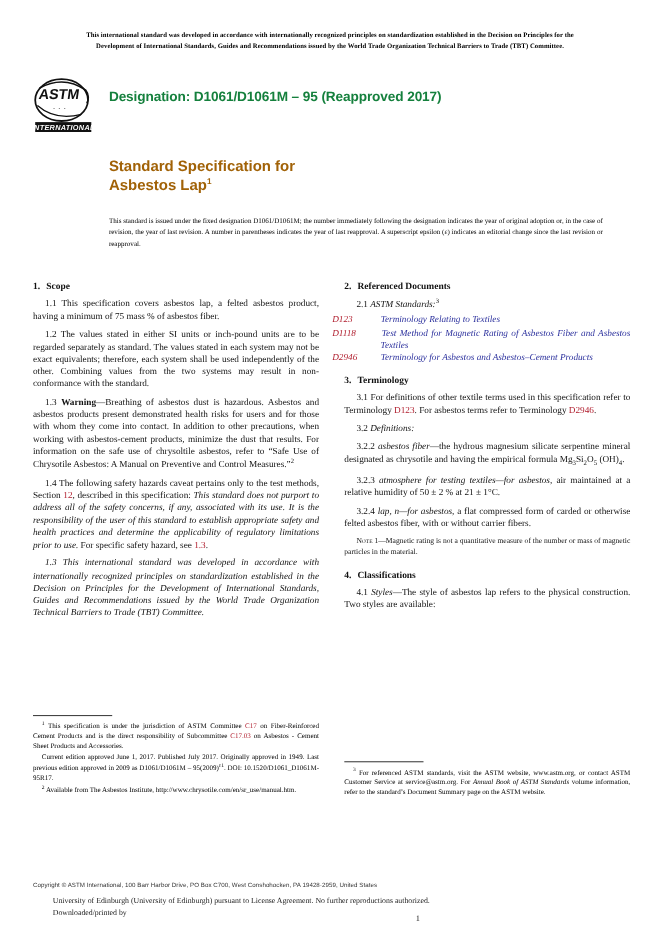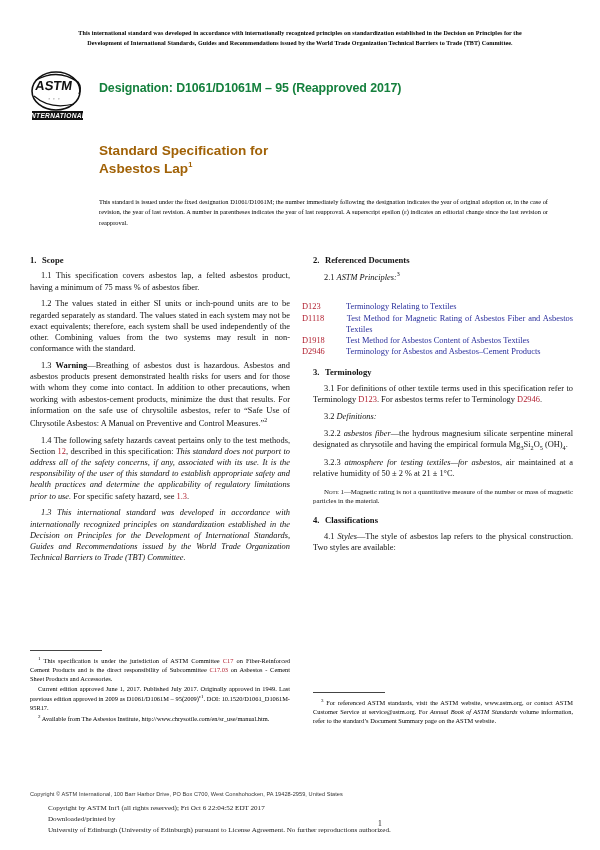--- a/index.html
+++ b/index.html
@@ -121,21 +121,21 @@
   p.para + p.para { margin-top: 5.5px; }
   h2.sect + p.para { margin-top: 4px; }
 
   .it { font-style: italic; }
   .bd { font-weight: bold; }
   .ref { color: #b01e2e; }
   sup.fn { font-size: 6px; vertical-align: super; }
   sub { font-size: 6.2px; }
 
   
-  .reflist { margin-top: 18px; }
+  .reflist { margin-top: 3px; font-style: italic; }
   .refitem {
     font-size: 8.4px;
     line-height: 1.335;
     padding-left: 22px;
     text-indent: -22px;
     margin-left: 11px;
     text-align: justify;
     margin-bottom: 0px;
   }
   .refitem .code { color: #b01e2e; display:inline-block; min-width:20px;}
@@ -291,37 +291,33 @@
     </div>
 
     <div class="col">
 
       <h2 class="sect">
         <span class="num">2.</span><span>Referenced Documents</span>
       </h2>
 
       <p class="para">
         <span>2.1</span>
-        <span class="it">ASTM Principles:</span><sup class="fn">3</sup>
+        <span class="it">ASTM Standards:</span><sup class="fn">3</sup>
       </p>
 
       <div class="reflist">
         <div class="refitem">
           <span class="code">D123</span>
           <span class="ttl">Terminology Relating to Textiles</span>
         </div>
         <div class="refitem">
           <span class="code">D1118</span>
           <span class="ttl">Test Method for Magnetic Rating of Asbestos Fiber and Asbestos Textiles</span>
         </div>
         <div class="refitem">
-          <span class="code">D1918</span>
-          <span class="ttl">Test Method for Asbestos Content of Asbestos Textiles</span>
-        </div>
-        <div class="refitem">
           <span class="code">D2946</span>
           <span class="ttl">Terminology for Asbestos and Asbestos–Cement Products</span>
         </div>
       </div>
 
       <h2 class="sect" style="margin-top:9px">
         <span class="num">3.</span><span>Terminology</span>
       </h2>
 
       <p class="para">
@@ -338,20 +334,24 @@
       <p class="para">
         <span>3.2.2</span>
         <span class="it">asbestos fiber</span><span>—the hydrous magnesium silicate serpentine mineral designated as chrysotile and having the empirical formula Mg</span><sub>3</sub><span>Si</span><sub>2</sub><span>O</span><sub>5</sub><span> (OH)</span><sub>4</sub><span>.</span>
       </p>
 
       <p class="para">
         <span>3.2.3</span>
         <span class="it">atmosphere for testing textiles—for asbestos</span><span>, air maintained at a relative humidity of 50 ± 2 % at 21 ± 1°C.</span>
       </p>
 
+      <p class="para">
+        <span>3.2.4</span>
+        <span class="it">lap, n—for asbestos</span><span>, a flat compressed form of carded or otherwise felted asbestos fiber, with or without carrier fibers.</span>
+      </p>
 
 
       <p class="note">
         <span class="lbl">Note 1</span><span>—Magnetic rating is not a quantitative measure of the number or mass of magnetic particles in the material.</span>
       </p>
 
       <h2 class="sect" style="margin-top:9px">
         <span class="num">4.</span><span>Classifications</span>
       </h2>
 
@@ -365,20 +365,19 @@
         <p class="fnote">
           <sup>3</sup><span> For referenced ASTM standards, visit the ASTM website, www.astm.org, or contact ASTM Customer Service at service@astm.org. For </span><span class="it">Annual Book of ASTM Standards</span><span> volume information, refer to the standard’s Document Summary page on the ASTM website.</span>
         </p>
       </div>
     </div>
   </div>
 
   <div class="footer">
     <div class="copyline">Copyright © ASTM International, 100 Barr Harbor Drive, PO Box C700, West Conshohocken, PA 19428-2959, United States</div>
     <div class="dlblock">
-      <div>Copyright by ASTM Int'l (all rights reserved); Fri Oct  6 22:04:52 EDT 2017</div>
+      <div>University of Edinburgh (University of Edinburgh) pursuant to License Agreement. No further reproductions authorized.</div>
       <div>Downloaded/printed by</div>
-      <div>University of Edinburgh (University of Edinburgh) pursuant to License Agreement. No further reproductions authorized.</div>
       <div class="pagenum">1</div>
     </div>
   </div>
 
 </div>
 
 </body></html>

